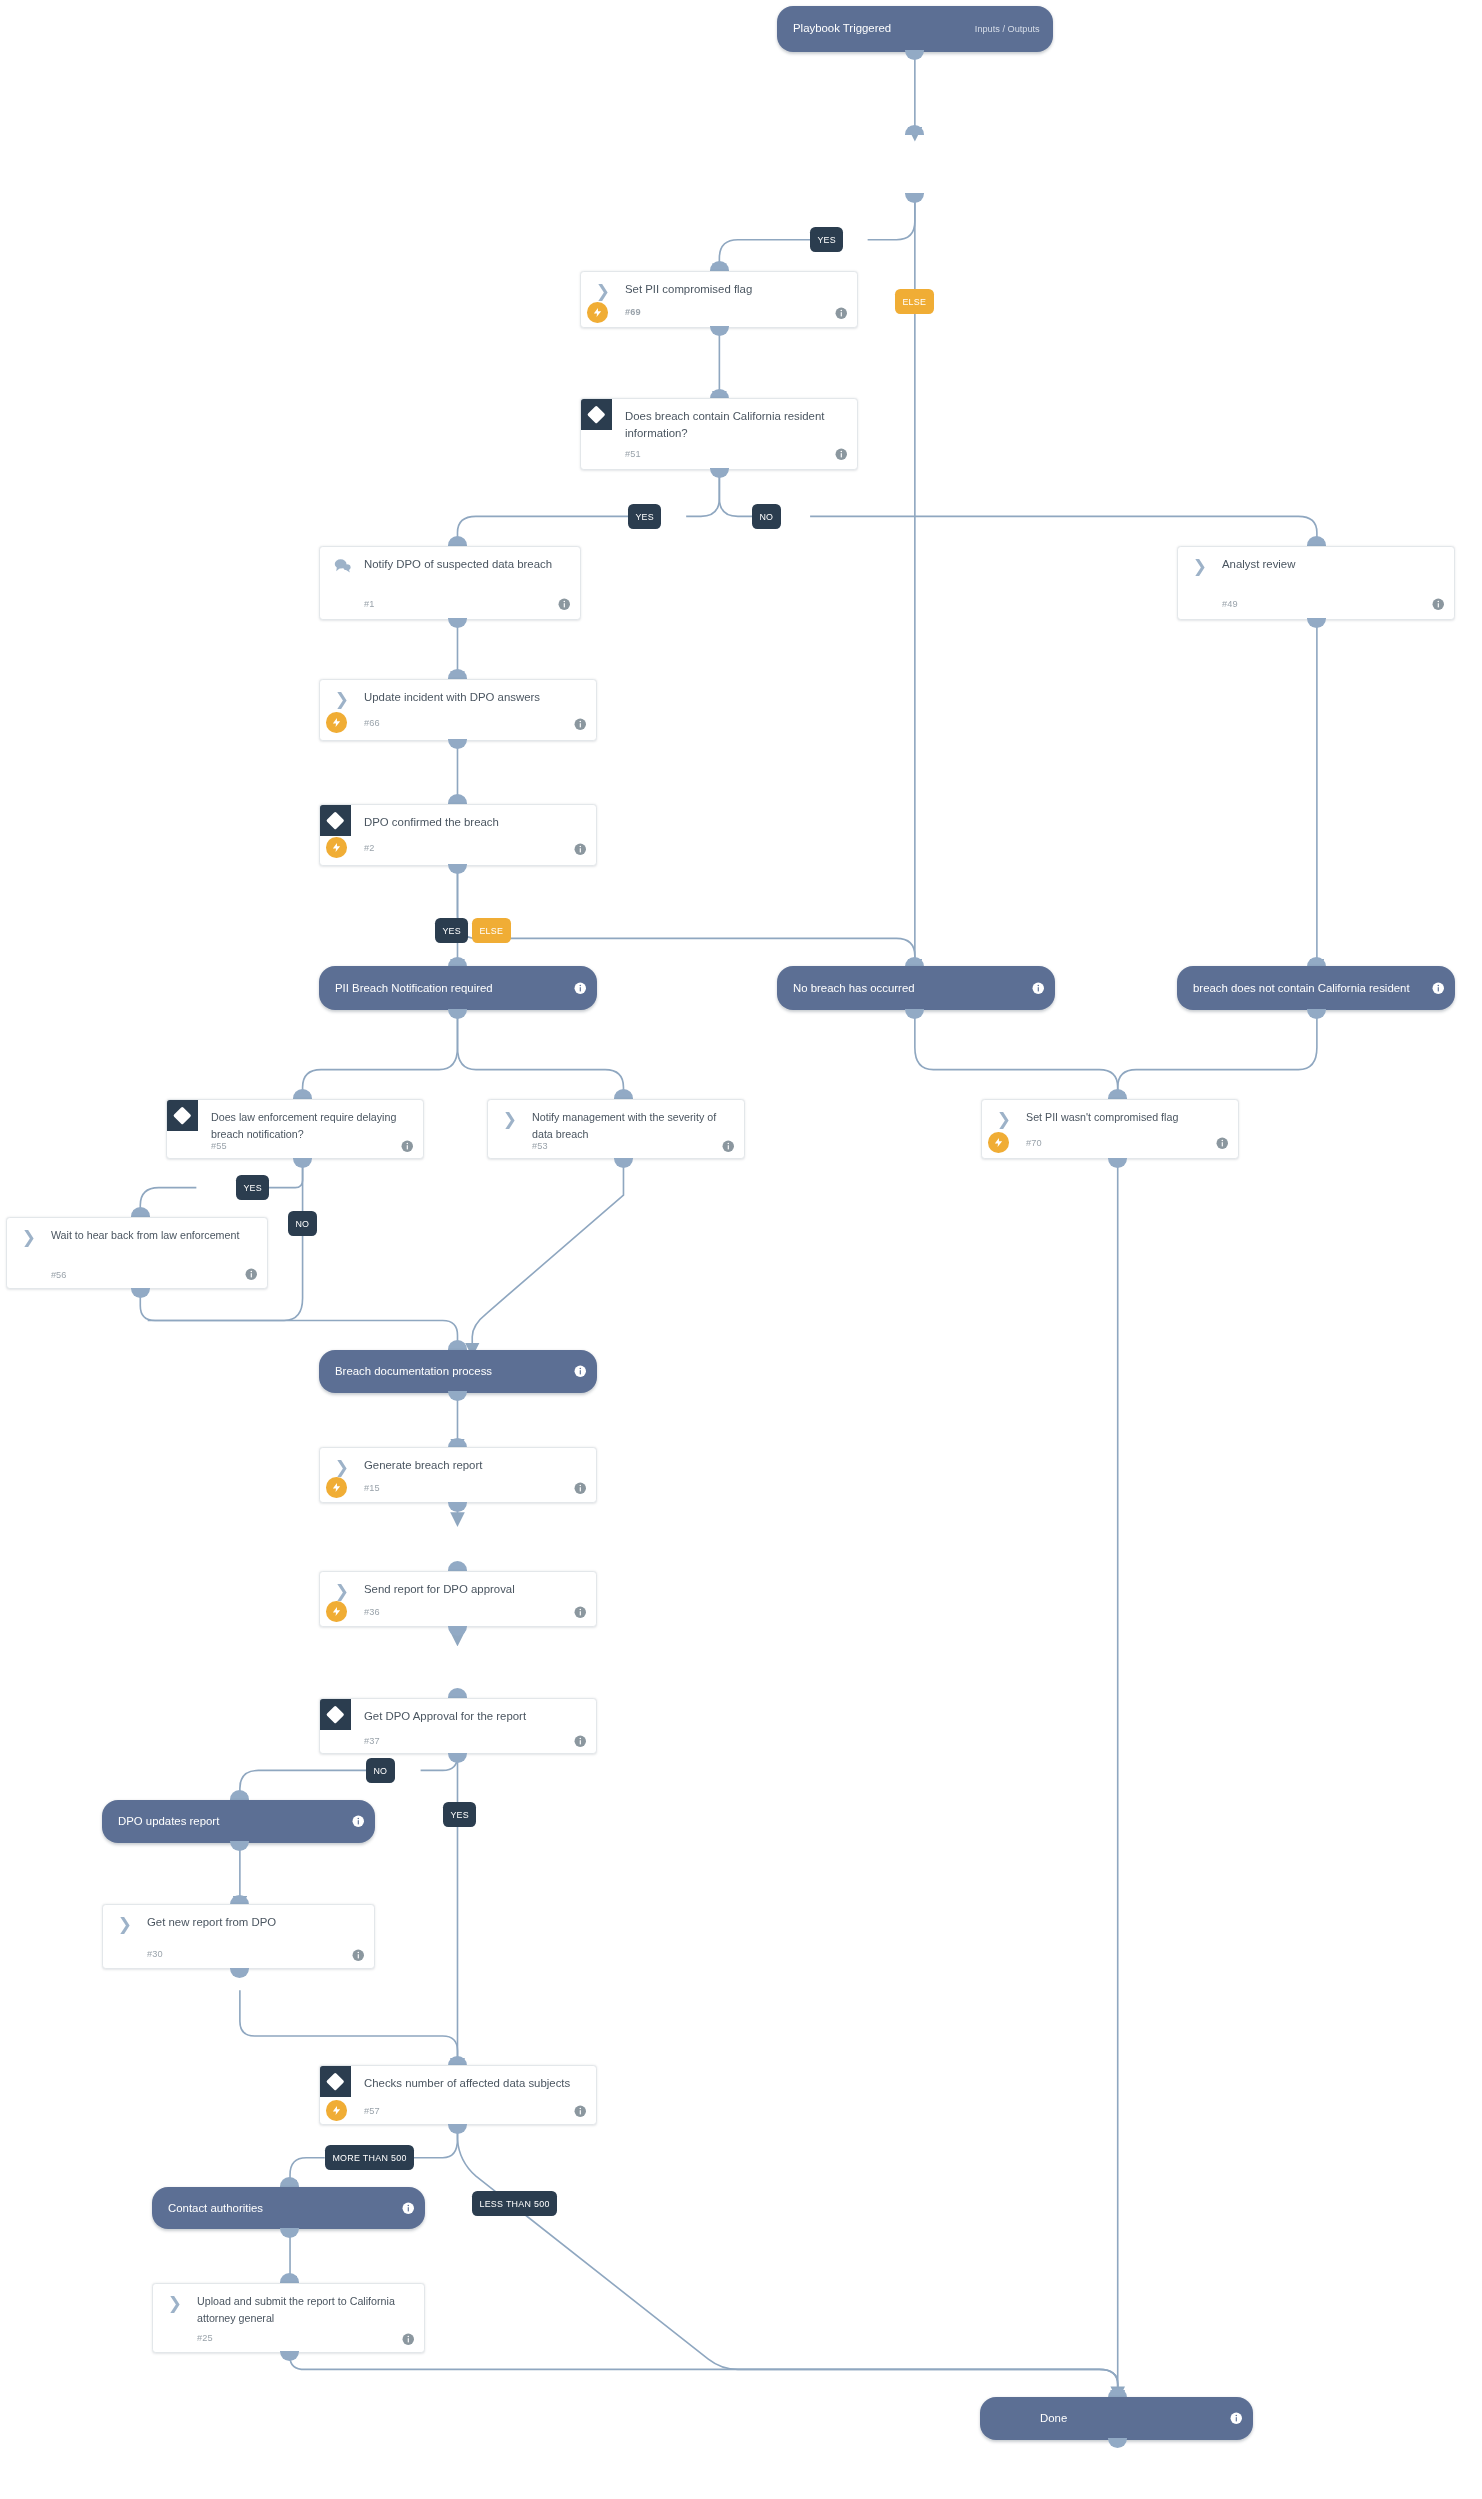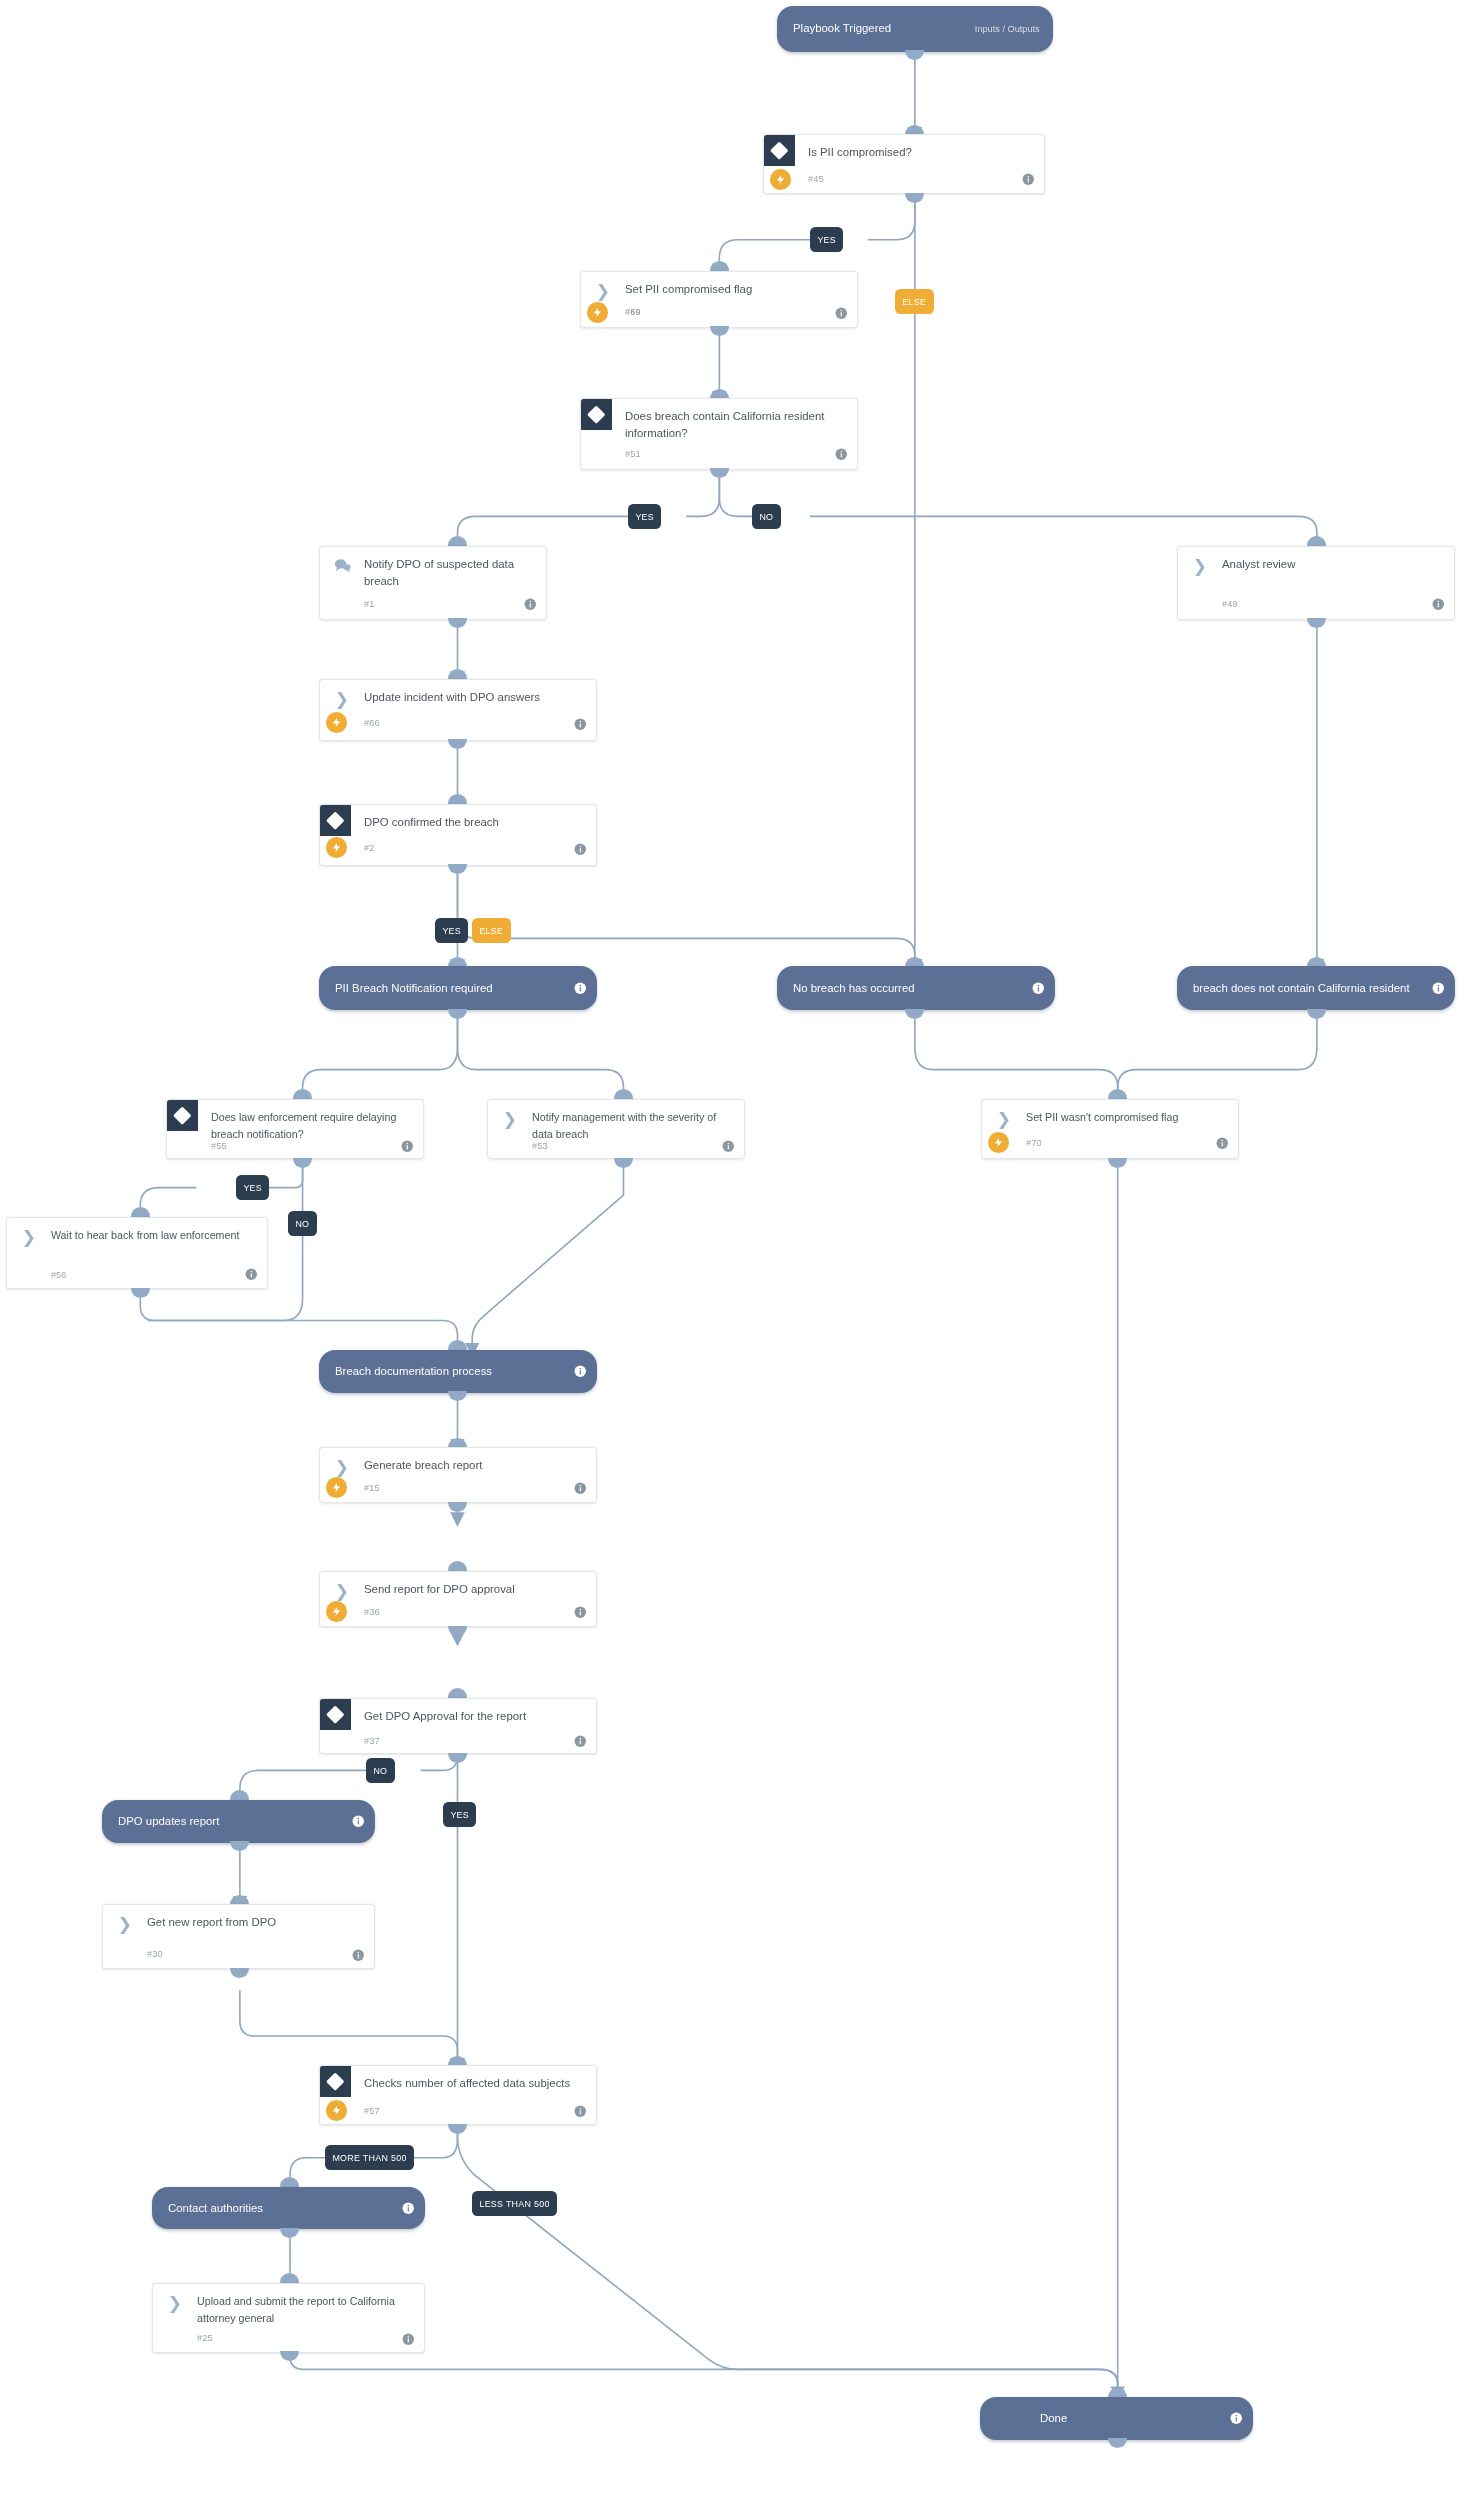--- a/index.html
+++ b/index.html
@@ -223,39 +223,20 @@
     </g>
   </svg>
 
   <div class="pill" style="left:777px; top:5.9px; width:276px; height:46px;">
     <span class="ptitle">Playbook Triggered</span>
     <span class="pright">Inputs / Outputs</span>
   </div>
   <div class="port out" style="left:905px; top:50px;"></div>
 
   <div class="port in" style="left:905px; top:125px;"></div>
-  <div class="card" style="left:763px; top:134px; width:282px; height:60px;">
-    <div class="iconbox">
-        <div class="diamond"></div>
-      </div>
-    <div class="title">Is PII compromised?</div>
-    <div class="bolt" style="top:34px;">
-      <svg width="11" height="11" viewBox="0 0 24 24">
-          <path d="M13 2 L4 14 L11 14 L10 22 L20 9 L13 9 Z" fill="#fff"></path>
-        </svg>
-    </div>
-    <div class="nid" style="top:39px;">#45</div>
-    <div class="info" style="top:38px;">
-      <svg width="12.5" height="12.5" viewBox="0 0 24 24">
-          <circle cx="12" cy="12" r="11" fill="#8b979f"></circle>
-          <rect x="11" y="10" width="2.2" height="8" fill="#fff"></rect>
-          <circle cx="12.1" cy="6.8" r="1.5" fill="#fff"></circle>
-        </svg>
-    </div>
-  </div>
   <div class="port out" style="left:905px; top:193px;"></div>
 
   <div class="badge" style="left:810px; top:227px;">YES</div>
   <div class="badge else" style="left:895px; top:289px;">ELSE</div>
 
   <div class="port in" style="left:710px; top:261px;"></div>
   <div class="card" style="left:580px; top:271px; width:278px; height:57px;">
     <div class="chev">❯</div>
     <div class="title">Set PII compromised flag</div>
     <div class="bolt" style="top:30px;">
@@ -288,21 +269,21 @@
           <circle cx="12.1" cy="6.8" r="1.5" fill="#fff"></circle>
         </svg>
     </div>
   </div>
   <div class="port out" style="left:710px; top:468px;"></div>
 
   <div class="badge" style="left:628px; top:504px;">YES</div>
   <div class="badge" style="left:752px; top:504px;">NO</div>
 
   <div class="port in" style="left:448px; top:536px;"></div>
-  <div class="card" style="left:319px; top:546px; width:228px; height:74px;">
+  <div class="card" style="left:319px; top:546px; width:262px; height:74px;">
     <div class="bubble">
       <svg width="17.7" height="14.8" viewBox="0 0 24 20">
         <ellipse cx="9" cy="8" rx="8" ry="6.2" fill="#9db2c8"></ellipse>
         <path d="M4 12 L3 18 L9 13 Z" fill="#9db2c8"></path>
         <ellipse cx="17.5" cy="12.5" rx="5" ry="4" fill="#9db2c8"></ellipse>
         <path d="M20 15 L21.5 19.5 L17 16.5 Z" fill="#9db2c8"></path>
       </svg>
     </div>
     <div class="title">Notify DPO of suspected data breach</div>
     <div class="nid" style="top:52px;">#1</div>

